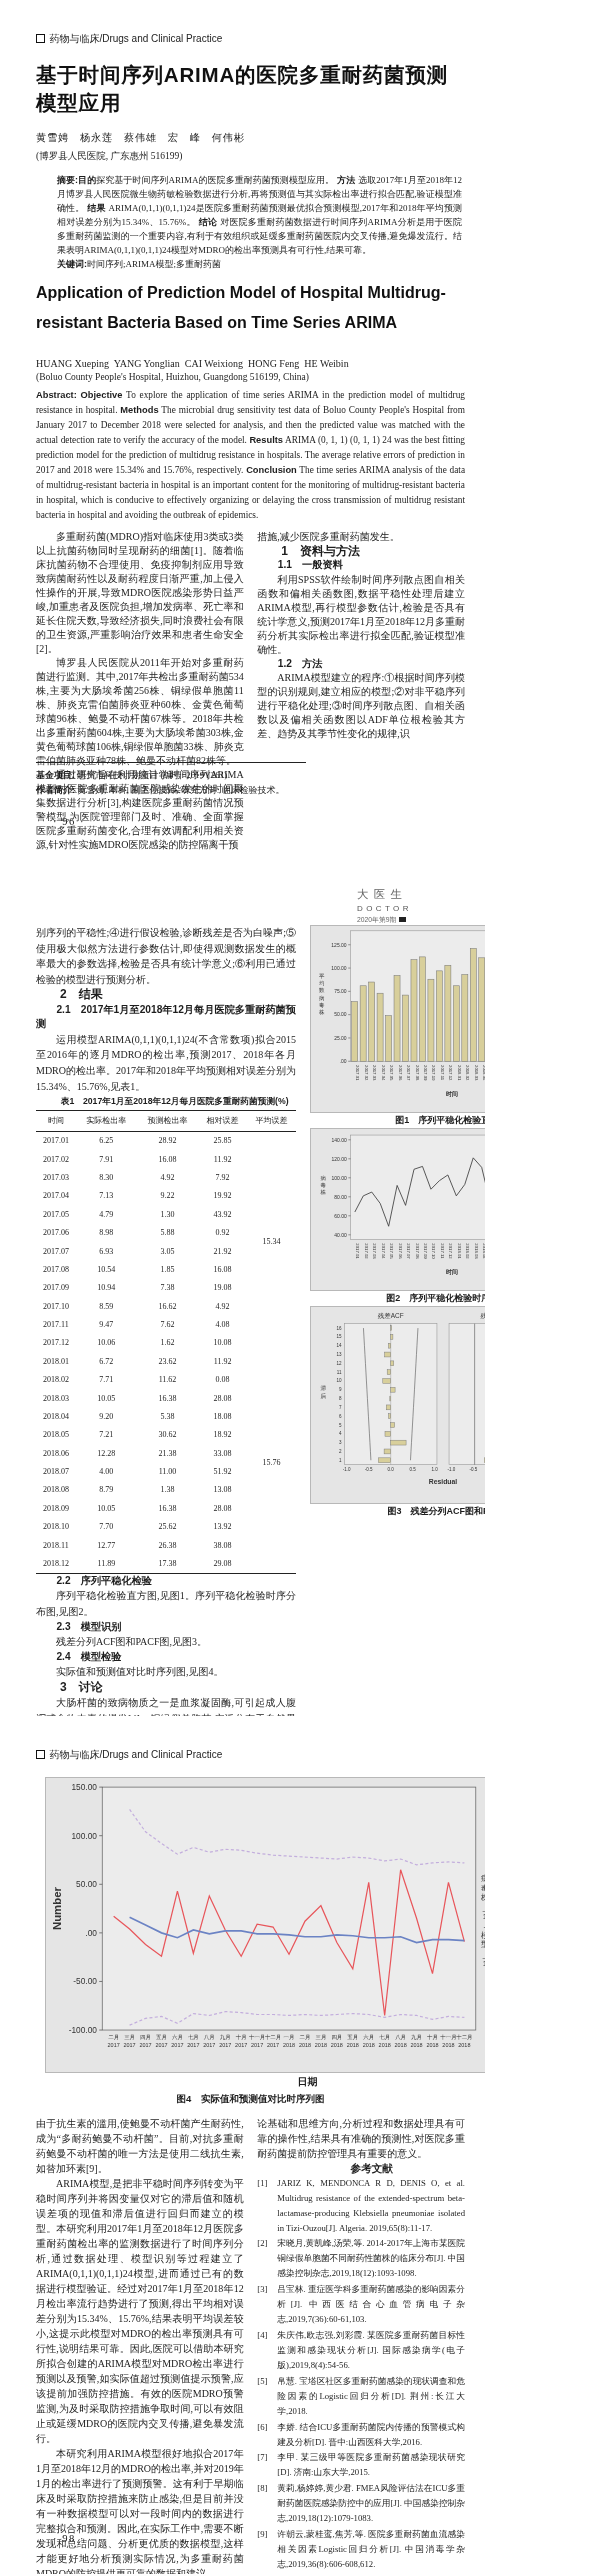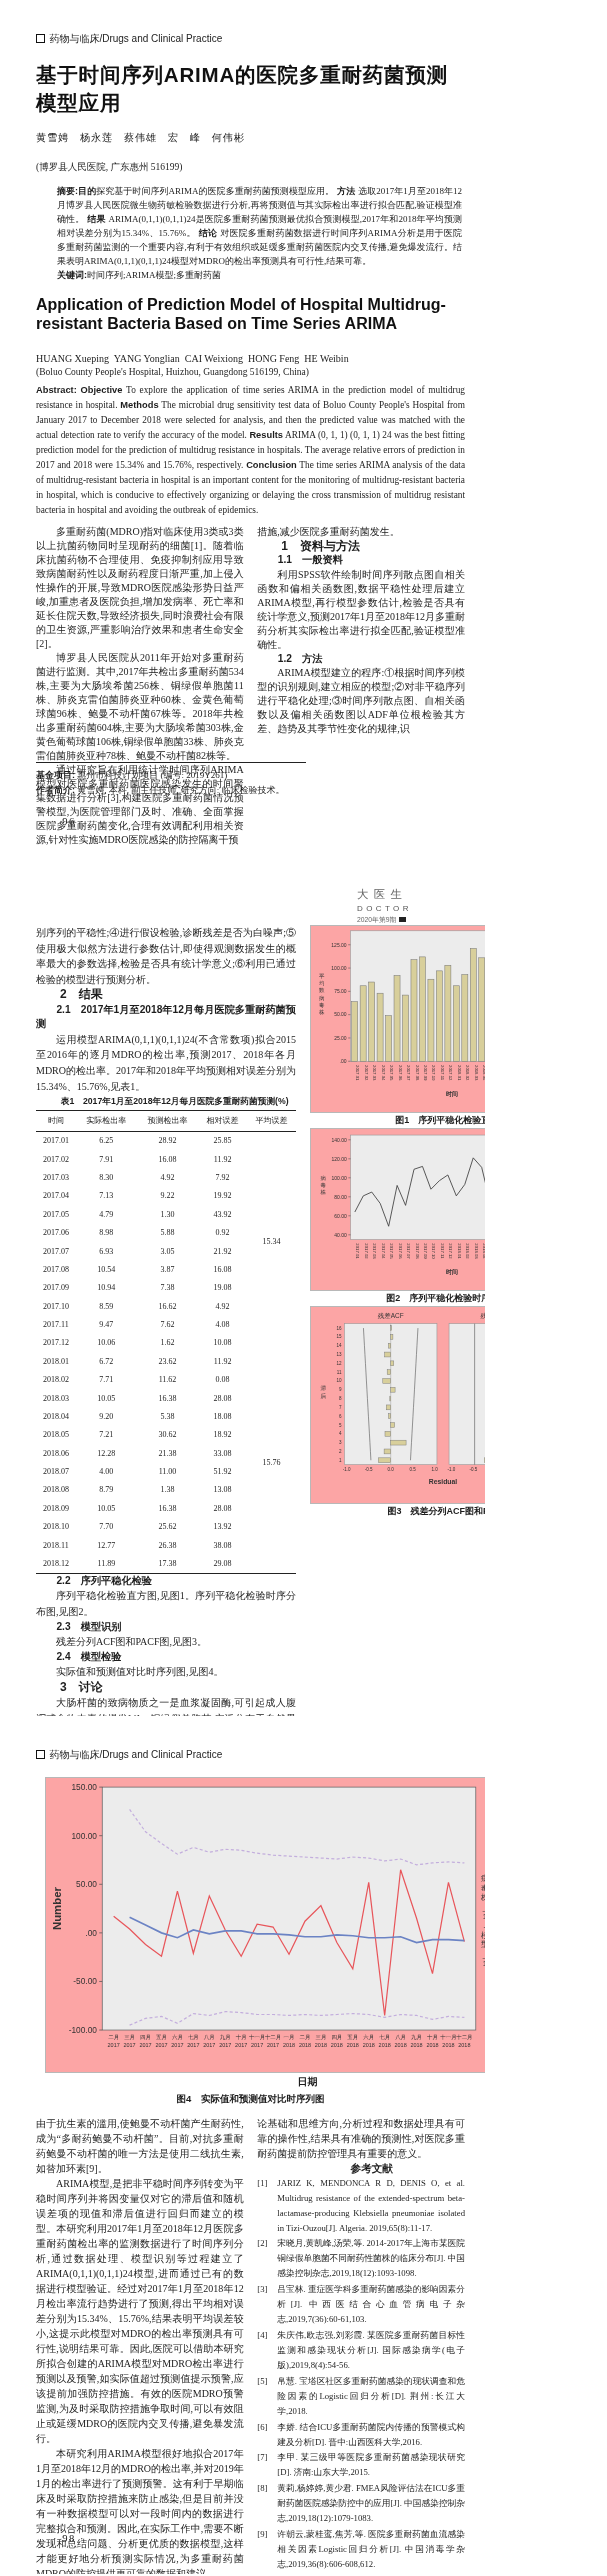--- a/index.html
+++ b/index.html
@@ -6,26 +6,26 @@
   body{width:607px;color:#1d1d1d;font-family:"Liberation Serif","DejaVu Serif",serif;}
   .page{position:relative;width:485px;height:858px;overflow:hidden;background:#fff;box-sizing:border-box;padding:0 20px 0 36px;}
 
   
   .sectag{padding-top:32px;font-size:10px;color:#222;font-family:"Liberation Sans","DejaVu Sans",sans-serif;}
   .sectag .sq{display:inline-block;width:6.8px;height:6.8px;border:1.5px solid #111;margin-right:4.6px;vertical-align:-0.8px;}
 
   
   .title-zh{margin-top:15px;font-family:"Liberation Sans","DejaVu Sans",sans-serif;font-weight:bold;font-size:20.5px;letter-spacing:0.8px;color:#111;}
   .authors-zh{margin-top:9px;font-size:10.2px;letter-spacing:0.8px;color:#222;}
-  .affil-zh{margin-top:16px;font-size:9.5px;color:#222;}
+  .affil-zh{margin-top:5px;font-size:9.5px;color:#222;}
   .abstract{margin-top:10.6px;padding:0 3px 0 21px;font-size:9px;line-height:14px;text-align:justify;}
   .abstract p{margin:0;}
   .lbl{font-family:"Liberation Sans","DejaVu Sans",sans-serif;font-weight:bold;}
   .lbl.sp{margin:0 3px;}
-  .title-en{margin-top:13px;font-family:"Liberation Sans","DejaVu Sans",sans-serif;font-size:16px;line-height:19px;color:#111;}
+  .title-en{margin-top:7px;font-family:"Liberation Sans","DejaVu Sans",sans-serif;font-size:16px;line-height:30px;color:#111;}
   .authors-en{margin-top:20px;font-size:10px;white-space:pre-wrap;}
   .affil-en{margin-top:2.3px;font-size:9.5px;}
   .abstract-en{margin-top:6px;font-size:9.3px;line-height:15px;text-align:justify;}
   .abstract-en p{margin:0;}
 
   
   .cols{display:flex;gap:13.7px;margin-top:7.6px;}
   .col{flex:1;min-width:0;font-size:10px;line-height:14px;text-align:justify;}
   .col p{margin:0;text-indent:2em;}
   .col p.noind{text-indent:0;}
@@ -47,21 +47,21 @@
   .logo .blk{display:inline-block;width:6.8px;height:4.6px;background:#222;margin-left:3px;}
 
   
   .tcap{font-family:"Liberation Sans","DejaVu Sans",sans-serif;font-weight:bold;font-size:8.7px;text-align:center;margin:6.8px 0 3px;text-indent:0;}
   .t1{width:100%;border-collapse:collapse;font-size:8px;border-top:1.1px solid #222;border-bottom:1.1px solid #222;}
   .t1 th{font-weight:normal;border-bottom:0.8px solid #222;padding:2.3px 0;text-align:center;}
   .t1 td{text-align:center;padding:1.4px 0;}
   .t1 td.avg{vertical-align:middle;}
 
   
-  .figbox{border:0.8px solid #b8b8b8;background:#fca5a5;}
+  .figbox{border:0.8px solid #b8b8b8;background:#e5e5e5;}
   .fcap{font-family:"Liberation Sans","DejaVu Sans",sans-serif;font-weight:bold;font-size:9px;text-align:center;margin:3px 0 6px;}
   .fig4wrap{margin:15px 0 0 9px;width:525px;}
   .xdate{width:525px;margin-left:9px;text-align:center;font-family:"Liberation Sans","DejaVu Sans",sans-serif;font-weight:bold;font-size:10px;margin-top:1.5px;}
   .fcap4{font-family:"Liberation Sans","DejaVu Sans",sans-serif;font-weight:bold;font-size:9.5px;text-align:center;margin-top:4.6px;}
 
   
   .refhead{font-family:"Liberation Sans","DejaVu Sans",sans-serif;font-weight:bold;font-size:10.6px;text-align:center;margin:7.6px 0 6px;text-indent:0;}
   .refs{font-size:8.7px;line-height:15px;}
   .ref{display:flex;margin-bottom:0.8px;}
   .refnum{flex:0 0 20px;}
@@ -179,21 +179,21 @@
             </tr>
             <tr>
               <td>2017.07</td>
               <td>6.93</td>
               <td>3.05</td>
               <td>21.92</td>
             </tr>
             <tr>
               <td>2017.08</td>
               <td>10.54</td>
-              <td>3.87</td>
+              <td>1.85</td>
               <td>16.08</td>
             </tr>
             <tr>
               <td>2017.09</td>
               <td>10.94</td>
               <td>7.38</td>
               <td>19.08</td>
             </tr>
             <tr>
               <td>2017.10</td>

